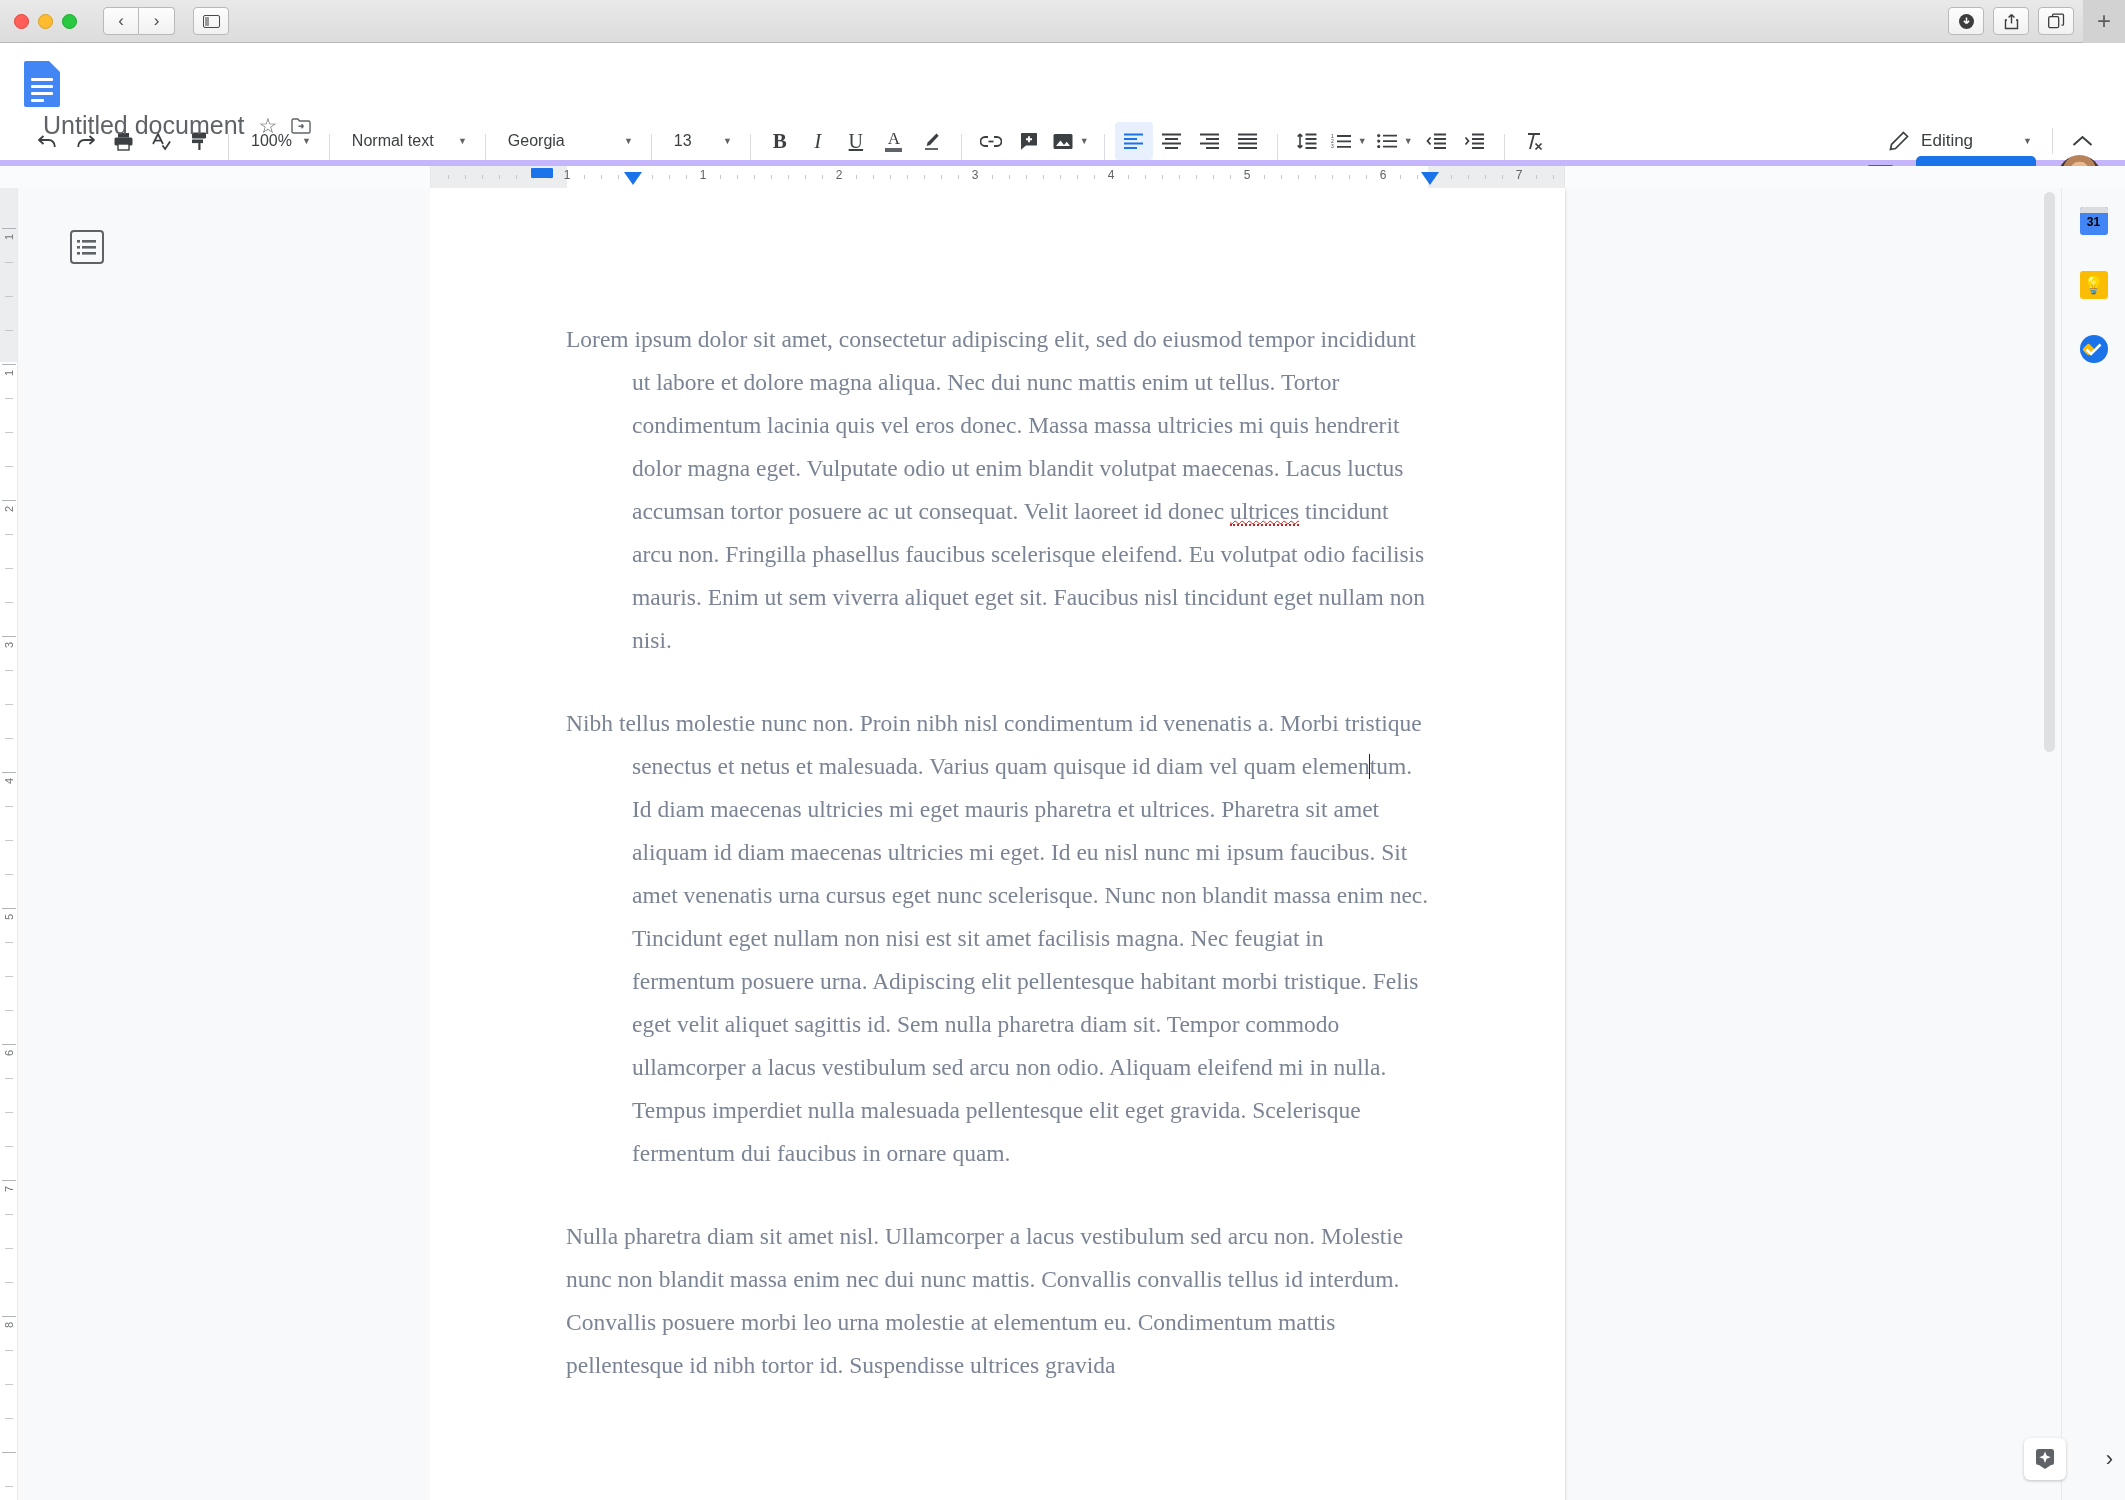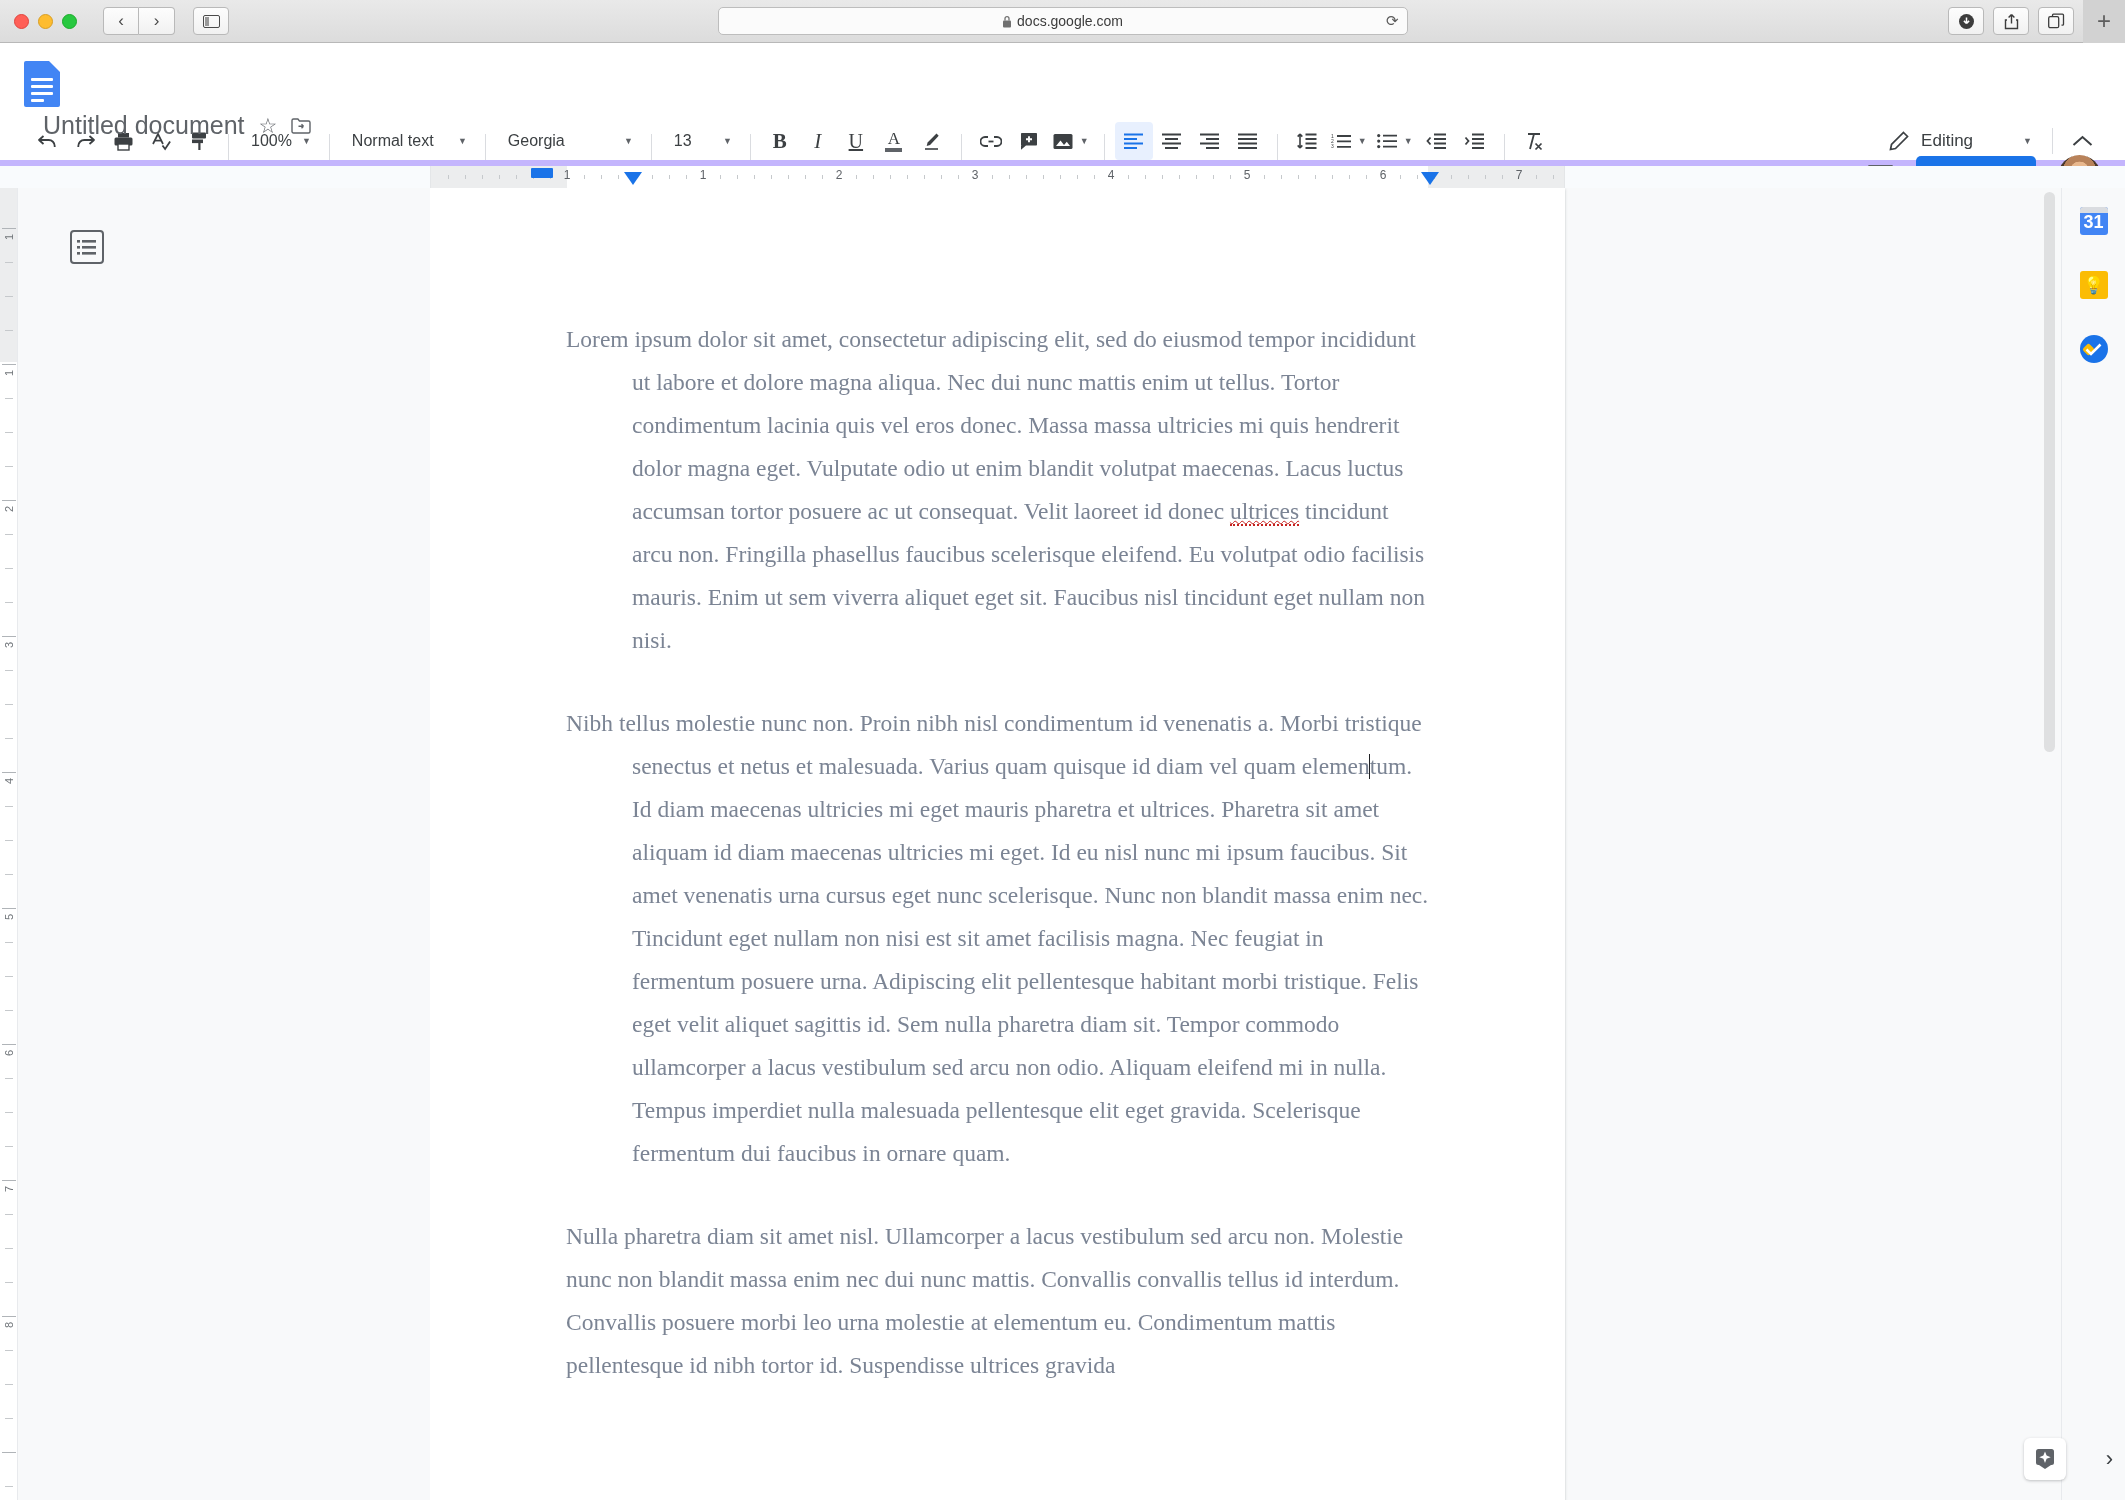--- a/index.html
+++ b/index.html
@@ -218,21 +218,21 @@
   .right-rail {
     width:64px; background:#f8f9fa; flex:none;
     display:flex; flex-direction:column; align-items:center;
     padding-top:18px; gap:34px;
     border-left:1px solid #e8eaed;
   }
   .rail-icon { width:30px; height:30px; display:flex; align-items:center; justify-content:center; }
   .cal-icon { width:28px; height:28px; background:#4285f4; border-radius:3px; position:relative;
               display:flex; align-items:flex-end; justify-content:center; }
   .cal-icon .top { position:absolute; top:0; left:0; right:0; height:6px; background:#dadce0; border-radius:3px 3px 0 0;}
-  .cal-icon .num { font-size:18px; color:#ffffff; font-weight:700; line-height:26px; }
+  .cal-icon .num { font-size:12px; color:#000000; font-weight:700; line-height:26px; }
   .keep-icon { width:28px; height:28px; background:#fbbc04; border-radius:3px;
                display:flex; align-items:center; justify-content:center; color:#fff; font-size:17px; }
   .tasks-icon { width:28px; height:28px; background:#1a73e8; border-radius:50%;
                 display:flex; align-items:center; justify-content:center; color:#fff; font-size:15px; position:relative;}
   .tasks-icon::before{ content:""; position:absolute; left:4px; top:10px; width:9px; height:9px;
                         background:#fbbc04; border-radius:2px; transform:rotate(45deg); }
 
   .bottom-right {
     position:absolute; right:12px; bottom:20px; display:flex; align-items:center; gap:40px;
   }
@@ -262,28 +262,20 @@
       </div>
   </div>
 
   <div class="chrome-btn sidebar-toggle">
     <svg width="17" height="13" viewBox="0 0 17 13">
       <rect x="0.5" y="0.5" width="16" height="12" rx="1.5" fill="none" stroke="#4a4a4a"></rect>
       <rect x="2" y="2" width="4" height="9" fill="#9a9a9a"></rect>
     </svg>
   </div>
 
-  <div class="urlbar">
-    <svg width="10" height="13" viewBox="0 0 10 13">
-      <rect x="1" y="5.5" width="8" height="7" rx="1" fill="#707070"></rect>
-      <path d="M3 5.5V3.6a2 2 0 014 0v1.9" fill="none" stroke="#707070" stroke-width="1.3"></path>
-    </svg>
-    <span>docs.google.com</span>
-    <span class="reload-btn">⟳</span>
-  </div>
 
   <div class="chrome-right">
     <div class="chrome-btn">
       <svg width="17" height="17" viewBox="0 0 17 17">
         <circle cx="8.5" cy="8.5" r="7.5" fill="#3c3c3c"></circle>
         <path d="M8.5 4.5v6m0 0l-2.6-2.6M8.5 10.5l2.6-2.6" stroke="#fff" stroke-width="1.5" fill="none"></path>
       </svg>
     </div>
     <div class="chrome-btn">
       <svg width="15" height="17" viewBox="0 0 15 17">

